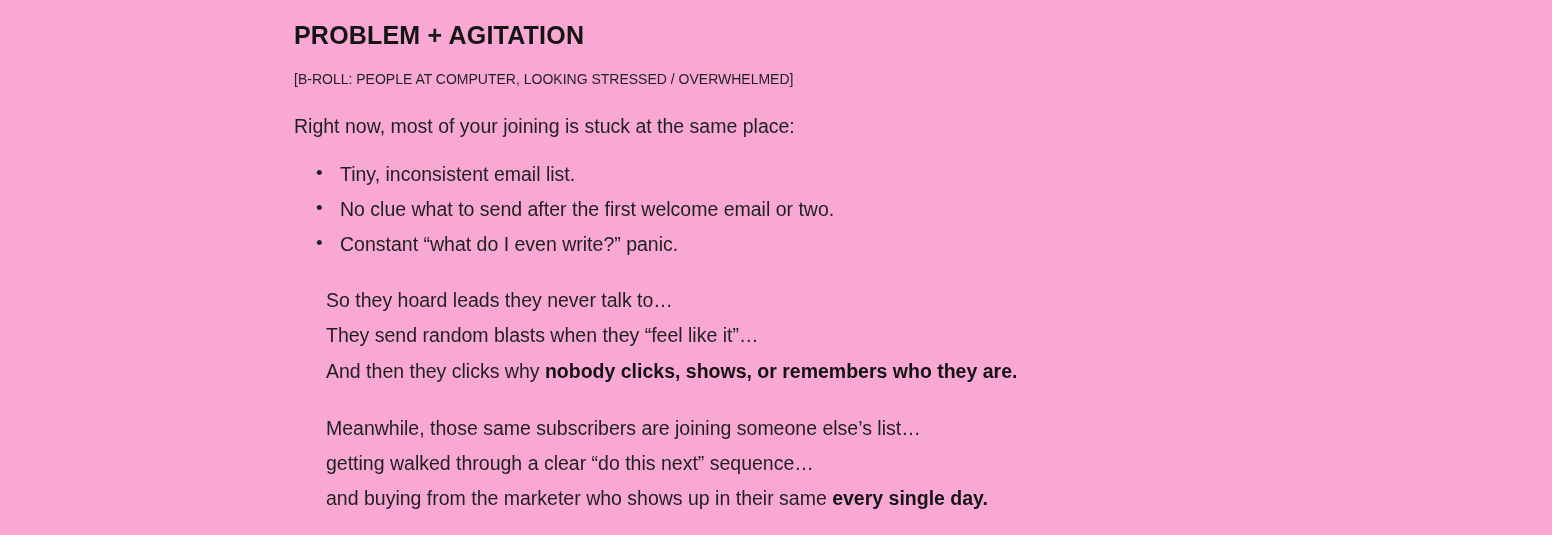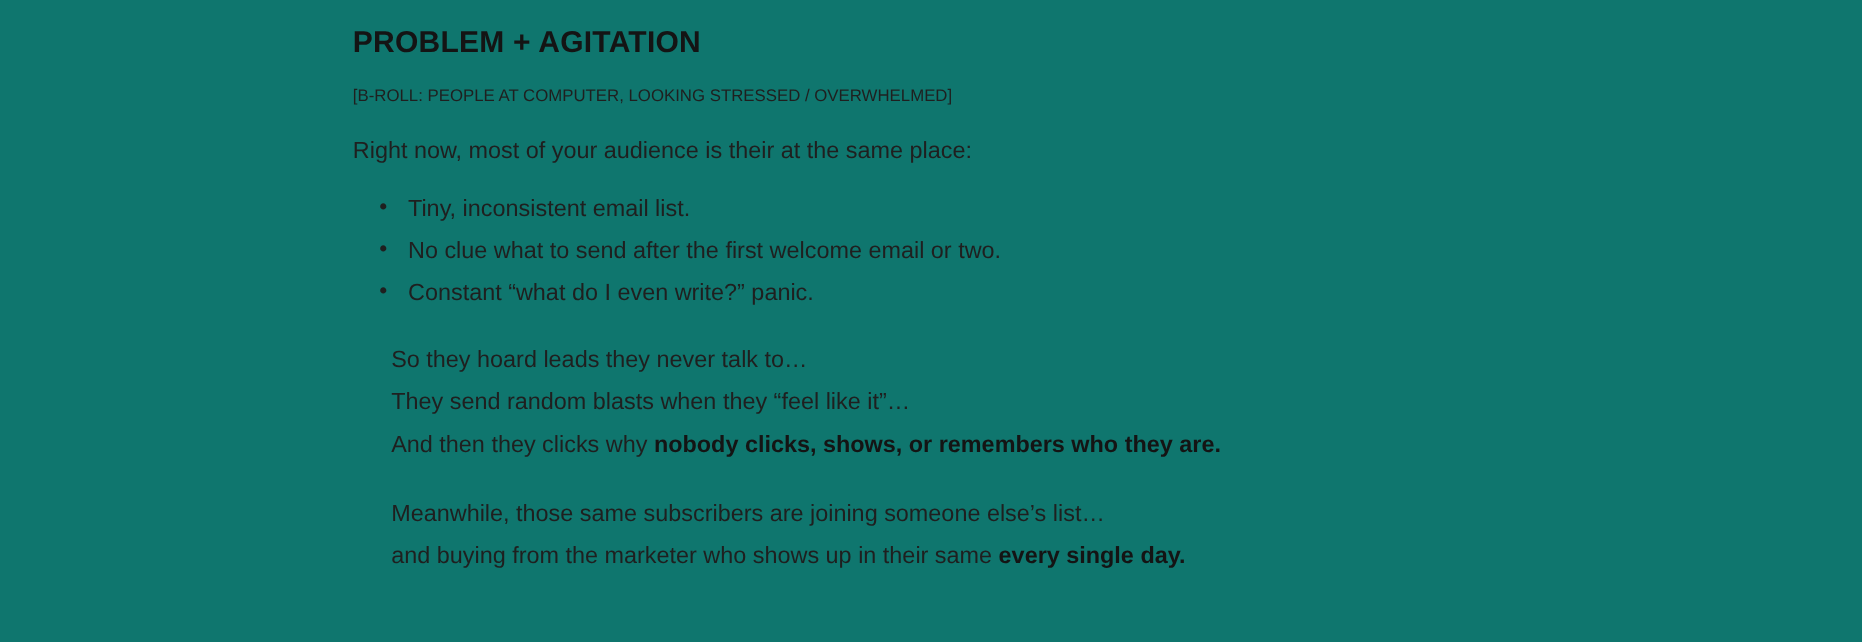--- a/index.html
+++ b/index.html
@@ -11,21 +11,21 @@
     width: 1552px;
     height: 535px;
     font-family: "Liberation Sans", sans-serif;
     color: #1a1a1a;
     overflow: hidden;
   }
   .page {
     position: relative;
     width: 1552px;
     height: 535px;
-    background: #0f766e;
+    background: #f9a8d4;
   }
   .content {
     position: absolute;
     left: 294px;
     top: 0;
     width: 1100px;
   }
   .section-heading {
     font-size: 25px;
     font-weight: bold;
@@ -82,21 +82,21 @@
 </head>
 <body>
 
 <div class="page">
   <div class="content">
 
     <h2 class="section-heading">PROBLEM + AGITATION</h2>
 
     <p class="broll">[B-ROLL: PEOPLE AT COMPUTER, LOOKING STRESSED / OVERWHELMED]</p>
 
-    <p class="para">Right now, most of your audience is their at the same place:</p>
+    <p class="para">Right now, most of your joining is stuck at the same place:</p>
 
     <ul class="bullets">
       <li>
         <span>Tiny, inconsistent email list.</span>
       </li>
       <li>
         <span>No clue what to send after the first welcome email or two.</span>
       </li>
       <li>
         <span>Constant “what do I even write?” panic.</span>
@@ -106,19 +106,20 @@
     <div class="tight-block">
       <div class="line">So they hoard leads they never talk to…</div>
       <div class="line">They send random blasts when they “feel like it”…</div>
       <div class="line">
         <span>And then they clicks why </span><b>nobody clicks, shows, or remembers who they are.</b>
       </div>
     </div>
 
     <div class="tight-block">
       <div class="line">Meanwhile, those same subscribers are joining someone else’s list…</div>
+      <div class="line">getting walked through a clear “do this next” sequence…</div>
       <div class="line">
         <span>and buying from the marketer who shows up in their same </span><b>every single day.</b>
       </div>
     </div>
 
   </div>
 </div>
 
 </body></html>

